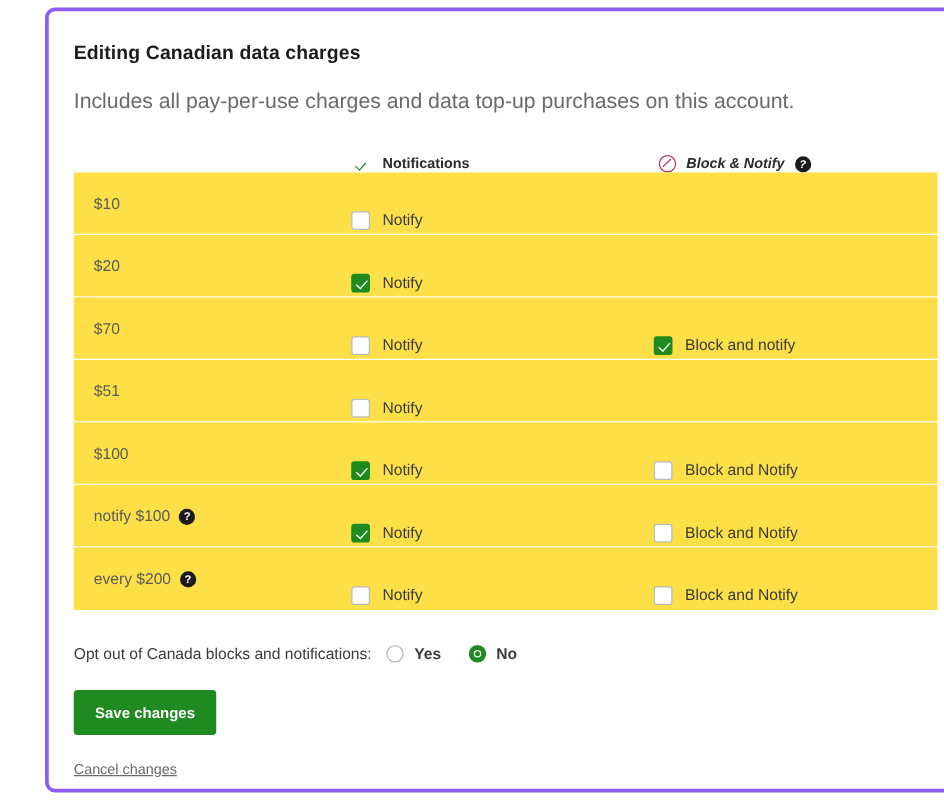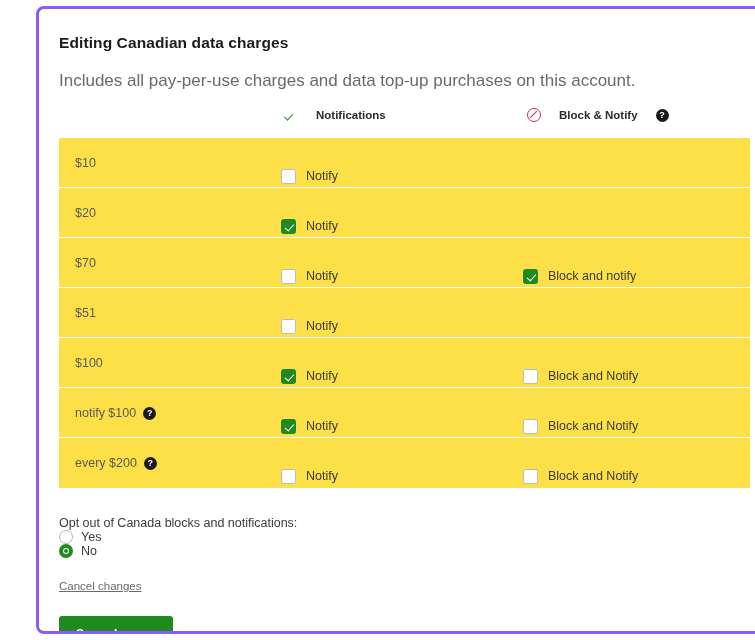--- a/index.html
+++ b/index.html
@@ -46,32 +46,32 @@
 
   
   .col-header {
     position: relative;
     height: 30px;
     margin-top: 19px;
   }
 
   .col-head {
     position: absolute;
-    top: 0;
-    display: flex;
-    align-items: center;
-    gap: 18px;
+    top: 16px;
+    display: flex;
+    align-items: center;
+    gap: 8px;
     font-size: 11.5px;
     font-weight: 600;
     color: #2b2b2b;
     white-space: nowrap;
   }
 
   .col-head.notif { left: 226px; }
-  .col-head.block { left: 468px; }
+  .col-head.block { left: 468px; font-style: italic; }
 
   .check-glyph {
     display: inline-block;
     width: 13px;
     height: 13px;
     position: relative;
     flex: 0 0 auto;
   }
   .check-glyph::before {
     content: "";
@@ -188,34 +188,34 @@
   .opt-label {
     font-size: 12.5px;
     color: #3b3b3b;
     white-space: nowrap;
     cursor: pointer;
   }
 
   
   .optout {
     display: flex;
-    align-items: flex-start;
+    align-items: center;
     margin-top: 28px;
     font-size: 12.5px;
     color: #3b3b3b;
-    flex-direction: column;
   }
   .optout-label { margin-right: 12px; }
 
   .radio-group {
     display: flex;
     align-items: center;
     gap: 8px;
     margin-right: 22px;
     cursor: pointer;
+    font-weight: bold;
   }
 
   .radio {
     width: 14px;
     height: 14px;
     border-radius: 50%;
     border: 1.4px solid #b3b6b9;
     background: #ffffff;
     position: relative;
     flex: 0 0 auto;
@@ -372,20 +372,20 @@
         <span class="radio"></span>
         <span class="radio-text">Yes</span>
       </span>
       <span class="radio-group">
         <span class="radio selected"></span>
         <span class="radio-text">No</span>
       </span>
     </div>
 
     <div>
+      <button class="save-btn">Save changes</button>
+    </div>
+    <div>
       <a class="cancel-link">Cancel changes</a>
     </div>
-    <div>
-      <button class="save-btn">Save changes</button>
-    </div>
 
   </div>
 </div>
 
 </body></html>

